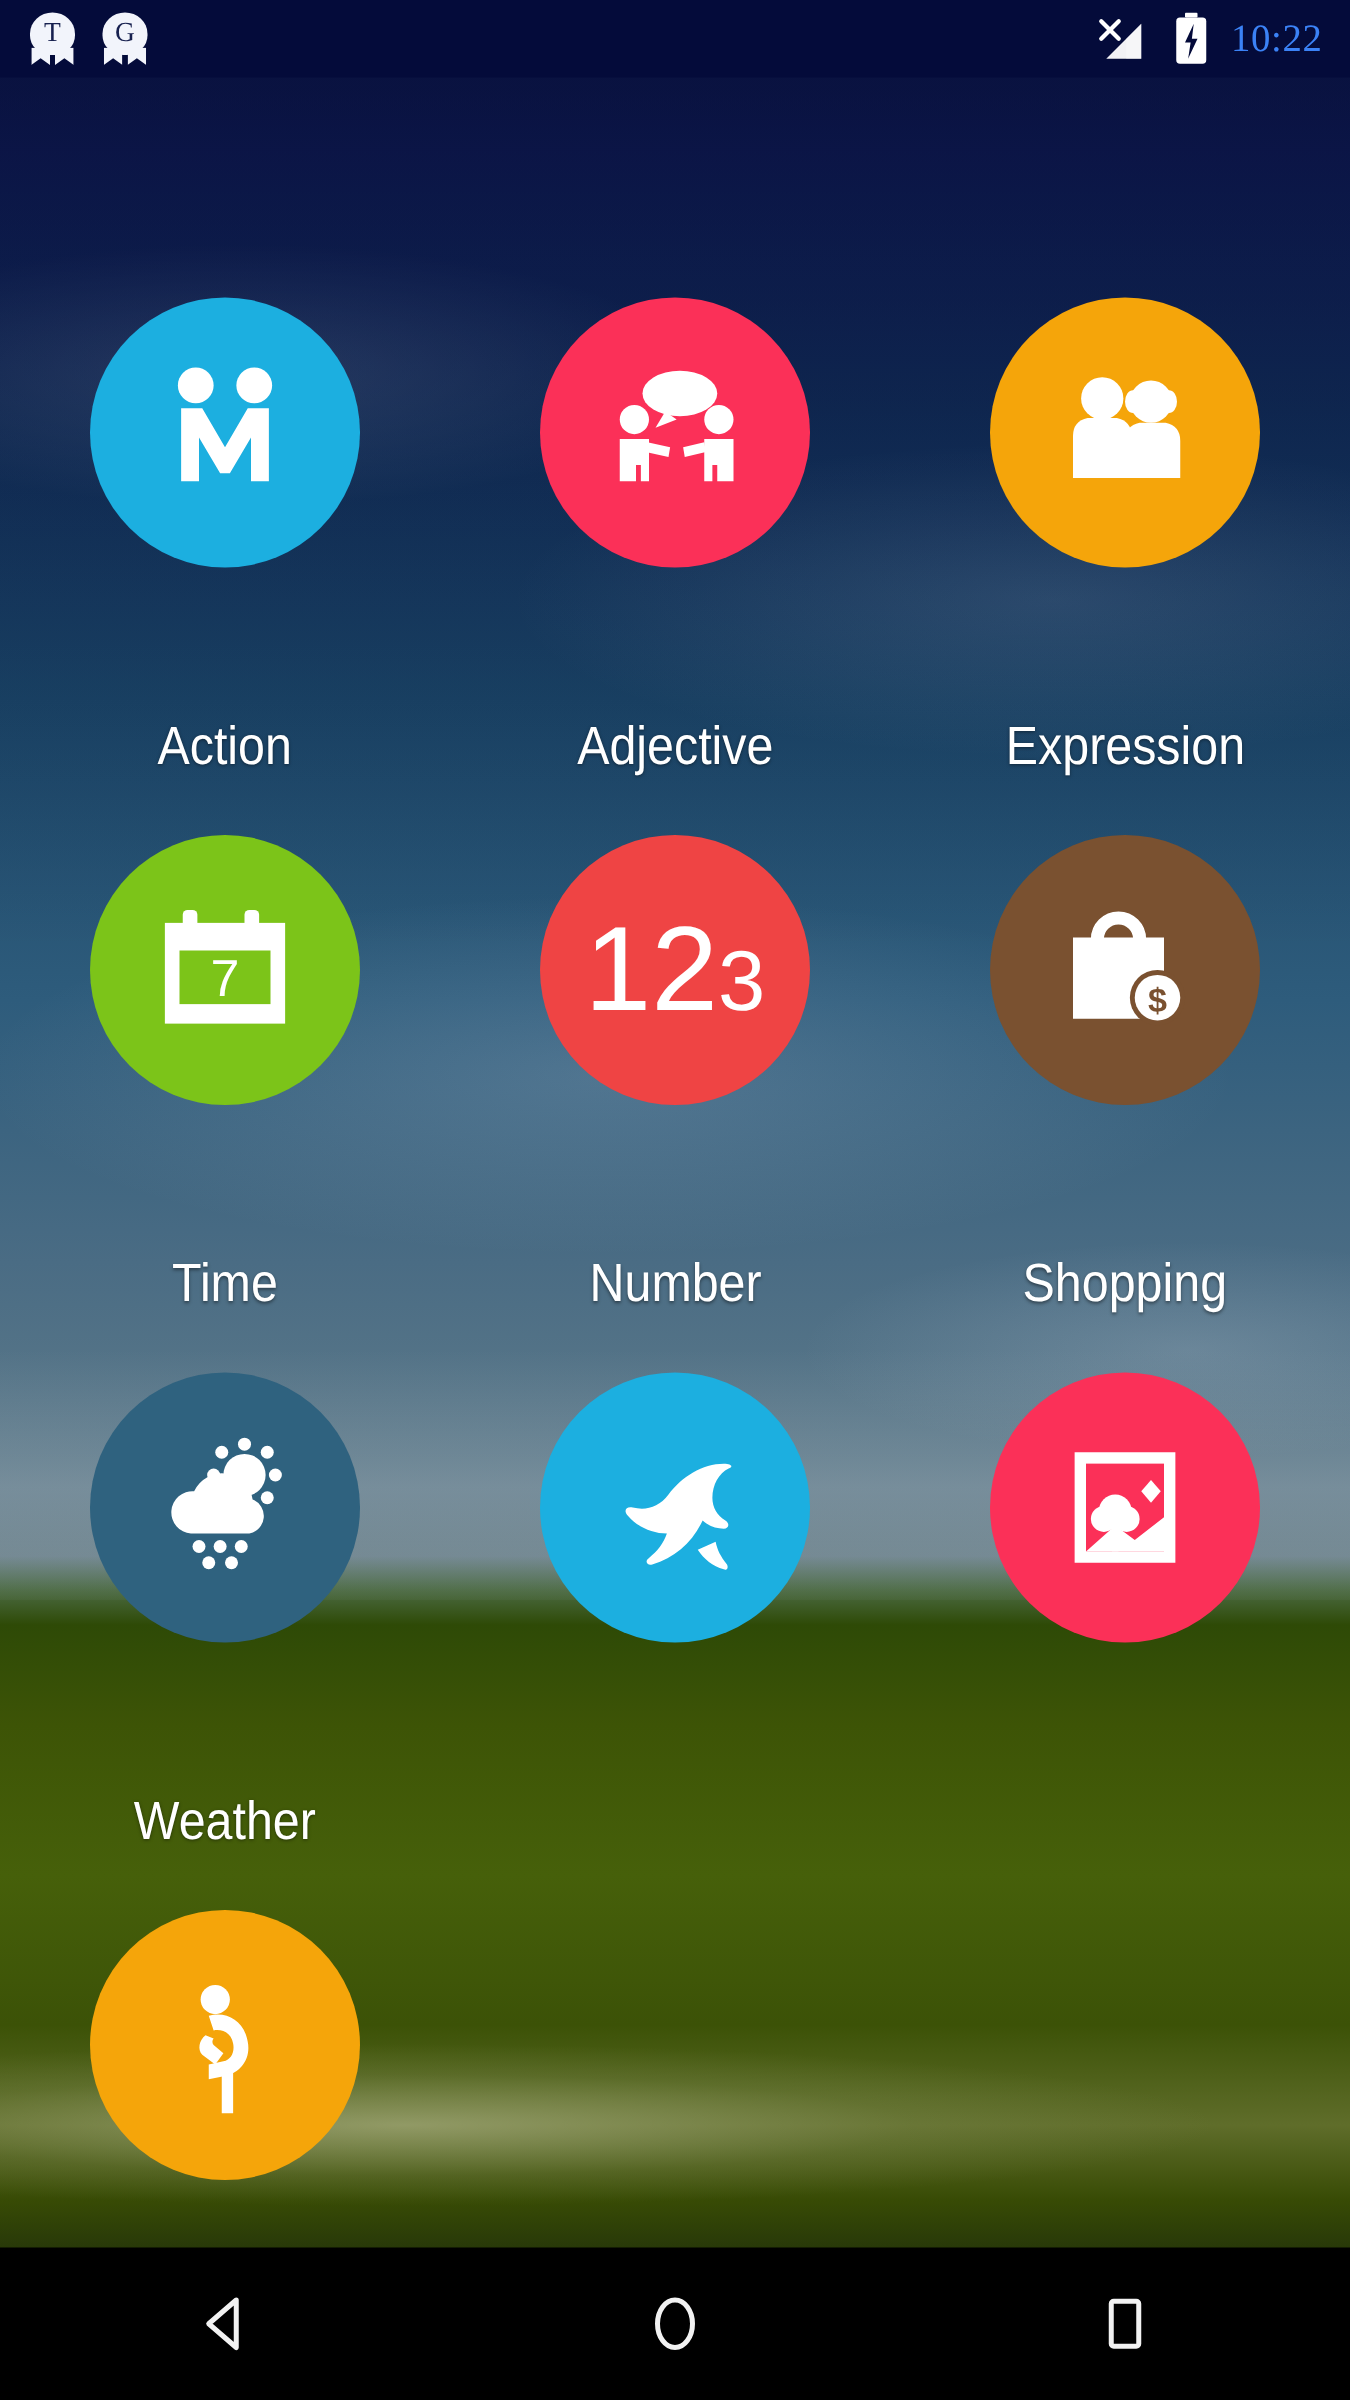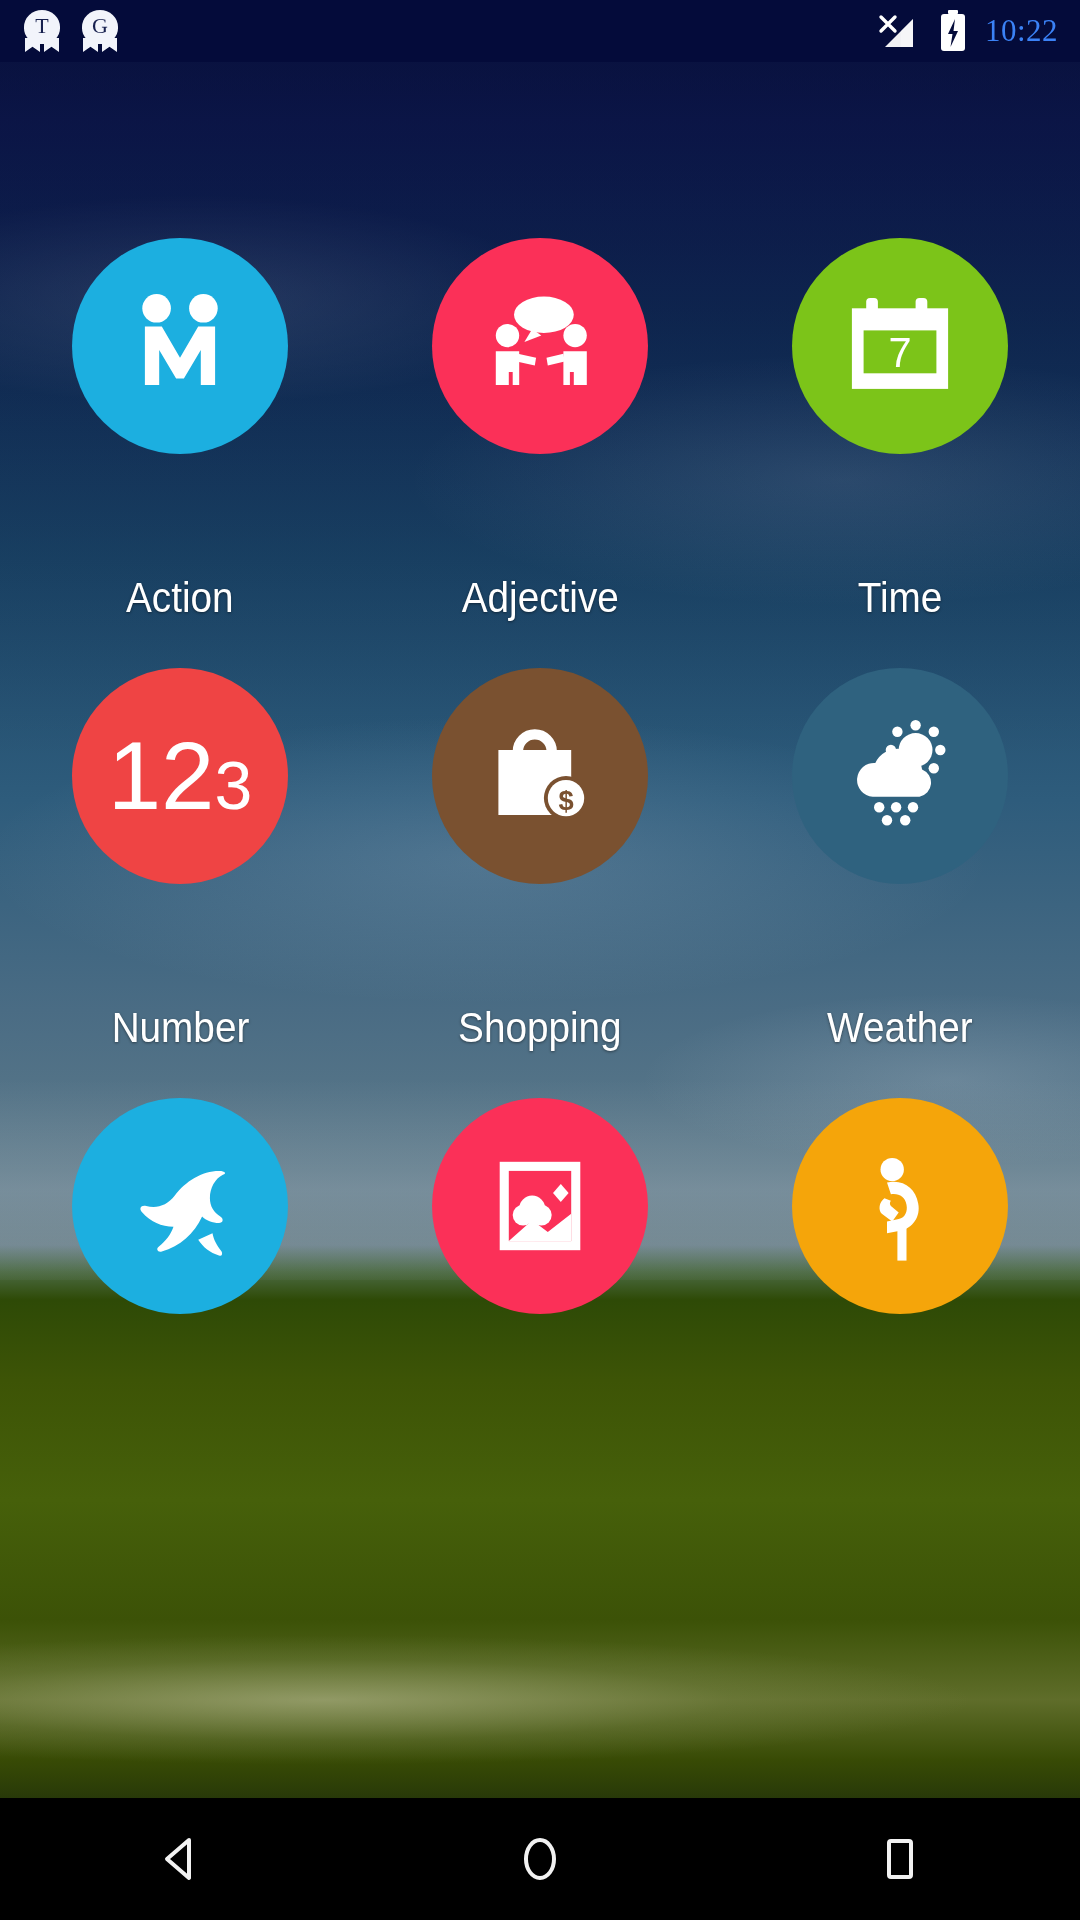--- a/index.html
+++ b/index.html
@@ -245,20 +245,33 @@
           <path d="M16 54 h18 v26 h-5 v-10 h-3 v10 h-10 z" fill="#fff"></path>
           <path d="M33 56 l14 3 l-1 6 l-14 -3 z" fill="#fff"></path>
           <circle cx="77" cy="42" r="9" fill="#fff"></circle>
           <path d="M68 54 h18 v26 h-10 v-10 h-3 v10 h-5 z" fill="#fff"></path>
           <path d="M68 56 l-13 3 l1 6 l13 -3 z" fill="#fff"></path>
         </svg>
       </div>
       <div class="tile-label">Adjective</div>
     </div>
 
+    <div class="tile">
+      <div class="tile-circle" style="background:#F5A50A">
+        <svg class="tile-icon" viewBox="0 0 100 100">
+          <circle cx="36" cy="29" r="13" fill="#fff"></circle>
+          <path d="M18 52 q0 -9 9 -11 h18 q9 2 9 11 v26 h-36 z" fill="#fff"></path>
+          <circle cx="66" cy="31" r="13" fill="#fff"></circle>
+          <ellipse cx="55" cy="31" rx="5" ry="7" fill="#fff"></ellipse>
+          <ellipse cx="77" cy="31" rx="5" ry="7" fill="#fff"></ellipse>
+          <path d="M50 55 q0 -9 9 -11 h16 q9 2 9 11 v23 h-34 z" fill="#fff"></path>
+        </svg>
+      </div>
+      <div class="tile-label">Expression</div>
+    </div>
 
     <div class="tile">
       <div class="tile-circle" style="background:#7CC419">
         <svg class="tile-icon" viewBox="0 0 100 100">
           <rect x="24" y="13" width="9" height="16" rx="3" fill="#fff"></rect>
           <rect x="62" y="13" width="9" height="16" rx="3" fill="#fff"></rect>
           <rect x="13" y="21" width="74" height="62" fill="#fff"></rect>
           <rect x="22" y="38" width="56" height="33" fill="#7CC419"></rect>
           <text x="50" y="66" font-family="Liberation Sans, sans-serif" font-size="32" fill="#ffffff" text-anchor="middle">7</text>
         </svg>

